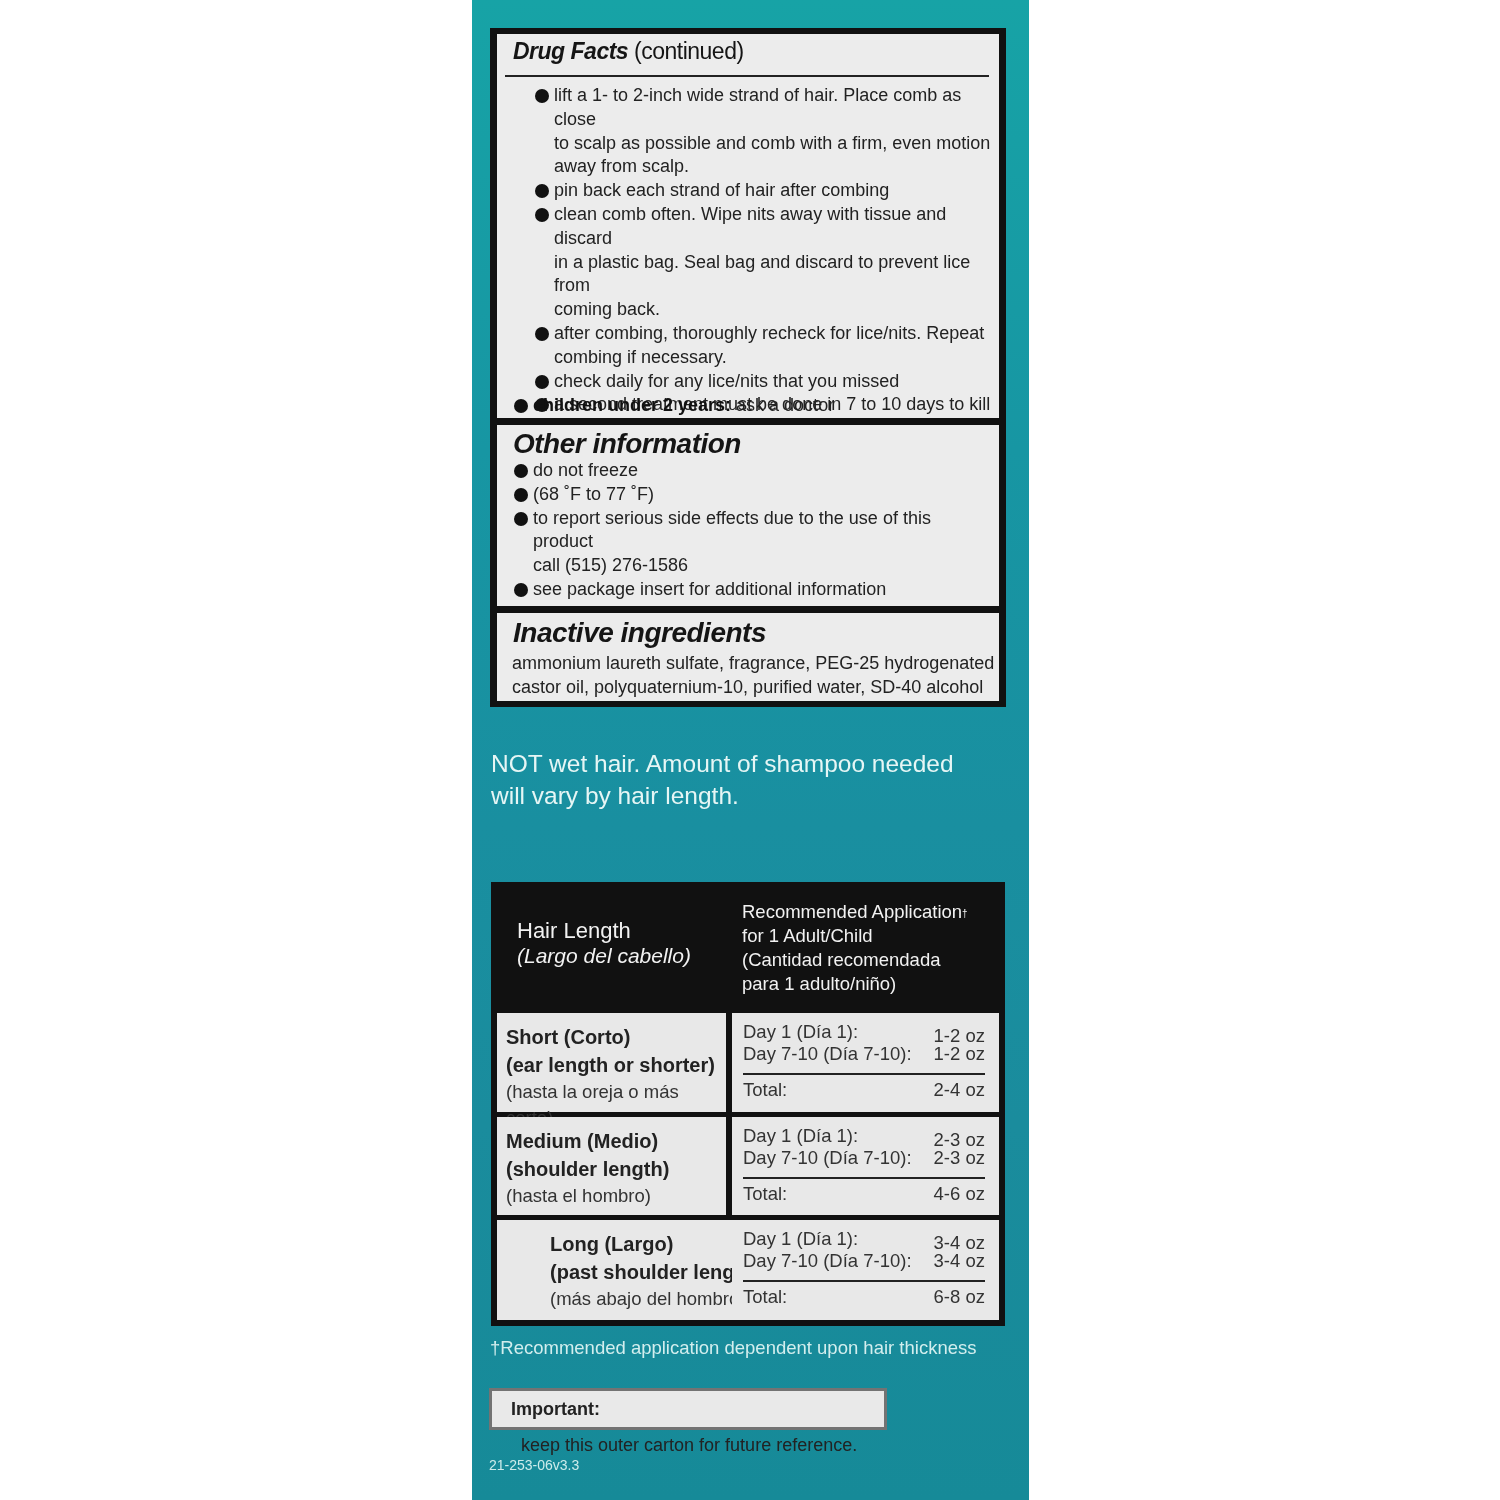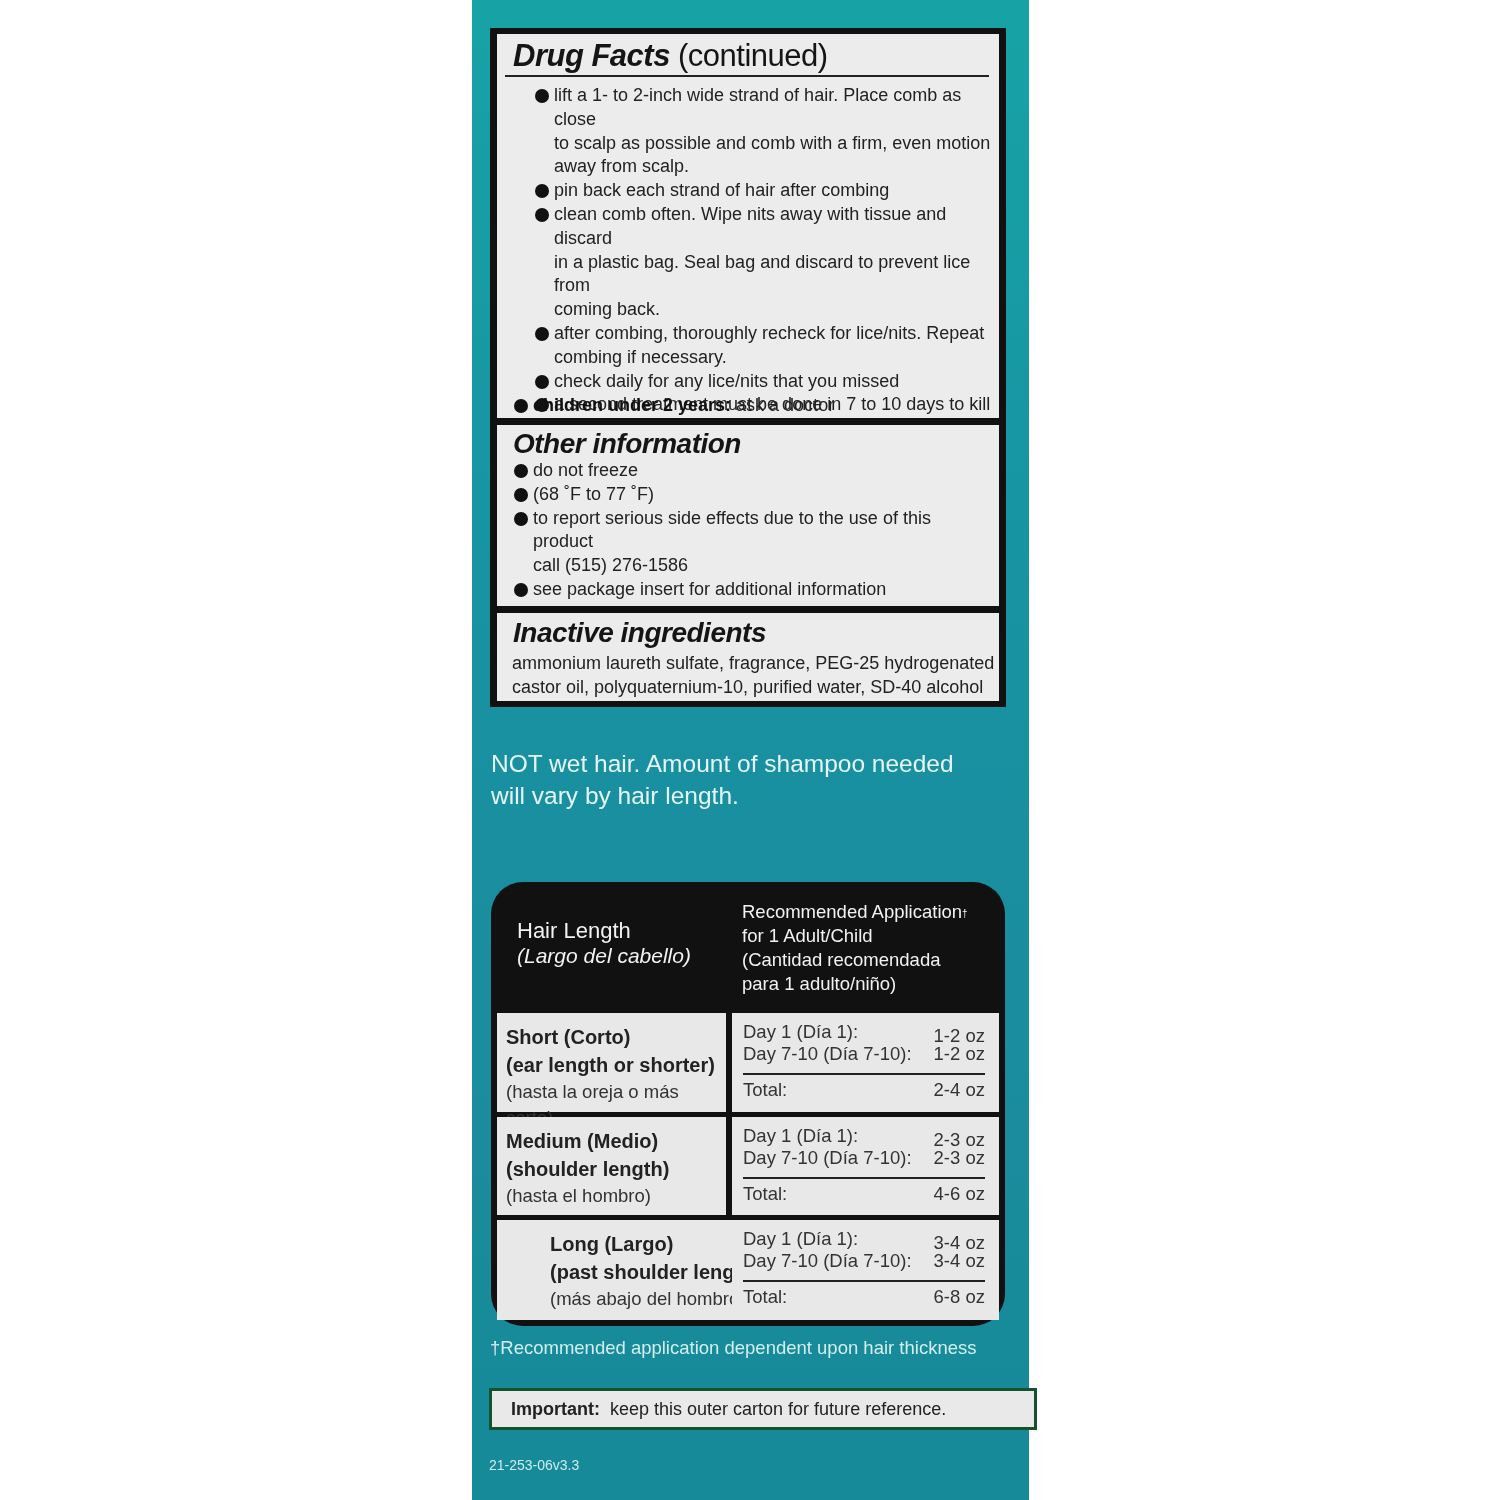--- a/index.html
+++ b/index.html
@@ -3,41 +3,41 @@
 <meta charset="utf-8">
 <style>
   html, body { margin:0; padding:0; }
   body { width:1500px; height:1500px; background:#ffffff; position:relative; overflow:hidden;
          font-family:"Liberation Sans", sans-serif; }
   .carton { position:absolute; left:472px; top:0; width:557px; height:1500px;
             background:linear-gradient(180deg,#17a3a6 0%,#1796a3 30%,#198fa0 55%,#1a8c9d 75%,#168a98 100%); }
   .df { position:absolute; left:490px; width:516px; background:#111; box-sizing:border-box; }
   .panel { background:#ececec; position:absolute; box-sizing:border-box; }
   .narrow { font-family:"Liberation Sans Narrow","Liberation Sans", sans-serif; }
-  .h-title { font-weight:bold; font-style:italic; font-size:31px; color:#151515; letter-spacing:-0.5px; }
+  .h-title { font-weight:bold; font-style:italic; font-size:23px; color:#151515; letter-spacing:-0.5px; }
   .h-title .cont { font-weight:normal; font-style:normal; }
   .rule { height:2px; background:#222; }
   .li { position:relative; font-size:18px; color:#222; line-height:23.8px; }
   .li .dot { position:absolute; width:14px; height:14px; border-radius:50%; background:#111; top:5px; }
   .li b { color:#111; }
   .reminder { position:absolute; left:491px; top:748px; width:520px; color:#e6f6f5; font-size:24.5px; line-height:31.5px; }
   .reminder b { color:#e8f7f6; }
-  .tbl { position:absolute; left:491px; top:882px; width:514px; height:444px; background:#111;border-radius:32px; }
+  .tbl { position:absolute; left:491px; top:882px; width:514px; height:444px; background:#111; }
   .th1 { position:absolute; left:26px; top:36px; color:#f2f2f2; font-size:22px; line-height:26px; }
   .th1 .sub { font-size:21px; line-height:24px;font-style:italic; }
   .th2 { position:absolute; left:251px; top:18px; color:#f2f2f2; font-size:18.5px; line-height:24px; }
   .th2 sup { font-size:10px; vertical-align:top; position:relative; top:2px; }
   .cellL { position:absolute; left:6px; width:229px; background:#e8e8e8; }
   .cellR { position:absolute; left:241px; width:267px; background:#e8e8e8; }
   .len-name { font-weight:bold; font-size:20px; line-height:28px; color:#222; }
   .len-es { font-size:18.5px; line-height:26px; color:#333; }
   .app-row { display:flex; justify-content:space-between; font-size:18.5px; color:#333; line-height:22px; }
   .app-rule { height:2px; background:#222; margin:8px 0 4px 0; }
   .footnote { position:absolute; left:490px; top:1337px; color:#d3eeee; font-size:18.5px; }
-  .important { position:absolute; left:489px; top:1388px; width:548px; height:42px; background:#14532d; box-sizing:border-box; padding:3px; }
+  .important { position:absolute; left:489px; top:1388px; width:398px; height:42px; background:#737373; box-sizing:border-box; padding:3px; }
   .important .in { background:#e9e9e9; width:100%; height:100%; box-sizing:border-box; padding-left:19px;
                    font-size:18px; line-height:36px; color:#222; }
   .code { position:absolute; left:489px; top:1457px; color:#cdeceb; font-size:14px; }
 </style>
 </head>
 <body>
 
 <div class="carton">
 </div>
 

